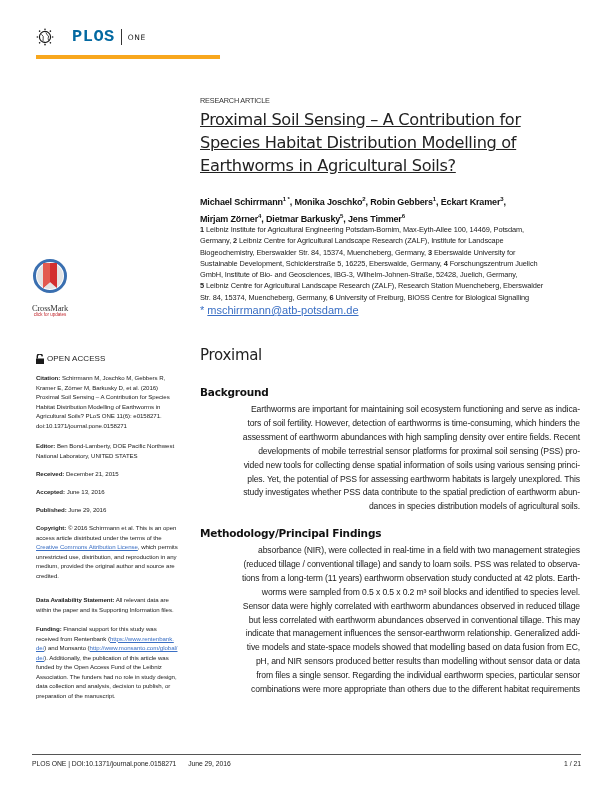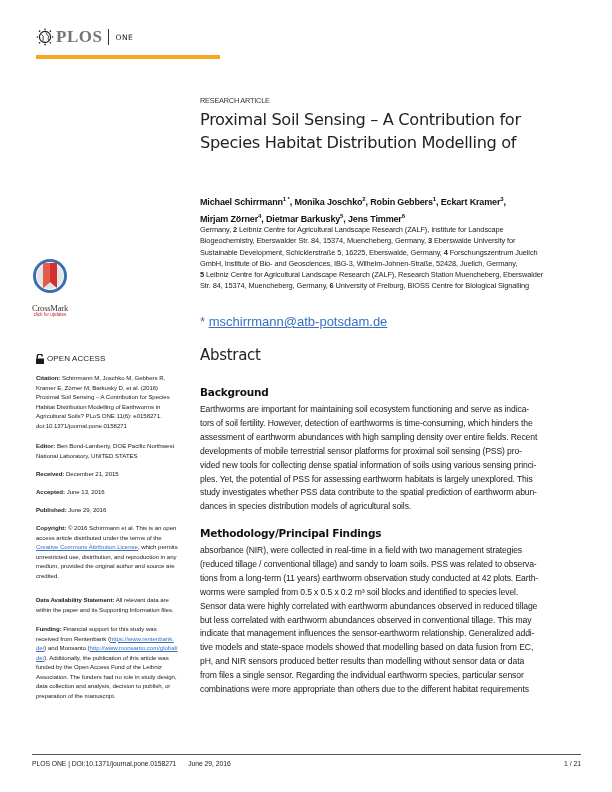--- a/index.html
+++ b/index.html
@@ -2,51 +2,51 @@
 <html><head>
 <meta charset="utf-8">
 <style>
   html, body { margin:0; padding:0; background:#ffffff; }
   body { width:612px; height:792px; position:relative; overflow:hidden; font-family:"Liberation Sans", sans-serif; color:#1a1a1a; }
   .abs { position:absolute; }
 
   
   #logo { left:36px; top:27px; height:20px; display:flex; align-items:center; }
   #logo .globe { width:18px; height:18px; margin-right:2px; }
-  #logo .plos { font-family:Liberation Serif, serif; font-weight:bold; font-size:17px; letter-spacing:0.5px; color:#737373; line-height:18px; }
+  #logo .plos { font-family:Liberation Mono, monospace; font-weight:bold; font-size:17px; letter-spacing:0.5px; color:#0369a1; line-height:18px;margin-left:16px; }
   #logo .sep { width:1px; height:16px; background:#333; margin:0 6px 0 6px; }
   #logo .one { font-family:"DejaVu Sans", sans-serif; font-size:7.5px; letter-spacing:0.6px; color:#1a1a1a; }
   #orange-bar { left:36px; top:55px; width:184px; height:4px; background:#f8a71d; }
 
   
   #article-type { left:200px; top:96px; font-size:7.3px; letter-spacing:-0.2px; color:#333; }
   #title { left:200px; top:108px; width:400px; font-family:"DejaVu Sans", sans-serif; font-size:16.2px; line-height:23px; color:#222; letter-spacing:-0.35px; }
   #authors { left:200px; top:192px; width:400px; font-size:9px; font-weight:bold; line-height:14px; color:#111; letter-spacing:-0.15px; }
   #authors sup { font-size:6px; }
   #affils { left:200px; top:224px; width:402px; font-size:7.4px; line-height:11.3px; color:#222; letter-spacing:-0.1px; }
   #affils b { font-weight:bold; }
-  #email { left:200px; top:314px; font-size:13px; color:#3a6fc4; }
+  #email { left:200px; top:304px; font-size:11px; color:#3a6fc4; }
   #email .star { color:#3a6fc4; }
 
   
   #crossmark { left:24px; top:258px; width:52px; text-align:center; }
   #crossmark .cm-title { font-family:"Liberation Serif", serif; font-size:8.5px; color:#333; margin-top:1px; letter-spacing:-0.2px; }
   #crossmark .cm-sub { font-size:4.5px; color:#c1272d; margin-top:-1px; }
 
   
   #open-access { left:36px; top:354px; display:flex; align-items:flex-start; font-size:8px; color:#222; letter-spacing:0.1px; }
   #open-access svg { margin-right:3px; }
   .side { position:absolute; left:36px; width:152px; font-size:6.1px; line-height:9.5px; color:#222; letter-spacing:-0.05px; }
   .side b { font-weight:bold; }
   .side a { color:#3a6fc4; text-decoration:underline; }
 
   
   #abstract-heading { left:200px; top:346px; font-family:"DejaVu Sans", sans-serif; font-size:15px; color:#222; letter-spacing:-0.3px; }
   .sec-head { position:absolute; left:200px; font-family:"DejaVu Sans", sans-serif; font-weight:bold; font-size:10.5px; color:#111; letter-spacing:-0.2px; }
-  .para { position:absolute; left:200px; width:380px; font-size:8.6px; line-height:13.9px; color:#1a1a1a; letter-spacing:-0.12px; text-align:left; }
+  .para { position:absolute; left:200px; width:380px; font-size:8.6px; line-height:13.9px; color:#1a1a1a; letter-spacing:-0.12px; text-align:right; }
   .para .ln { display:block; white-space:nowrap; }
 
   
   #footer-rule { left:32px; top:754px; width:549px; height:1px; background:#555; }
   #footer-left { left:32px; top:760px; font-size:6.8px; color:#222; letter-spacing:-0.05px; }
   #footer-left .date { margin-left:10px; }
   #footer-right { right:31px; top:760px; font-size:6.8px; color:#222; }
 </style>
 </head>
 <body>
@@ -64,40 +64,42 @@
     <circle cx="1.5" cy="10" r="0.9" fill="#1a1a1a"></circle>
     <circle cx="4" cy="3.5" r="0.9" fill="#1a1a1a"></circle>
   </svg>
   <span class="plos">PLOS</span>
   <span class="sep"></span>
   <span class="one">ONE</span>
 </div>
 <div id="orange-bar" class="abs"></div>
 
 <div id="article-type" class="abs">RESEARCH ARTICLE</div>
-<h1 id="title" class="abs" style="margin:0;font-weight:normal;">
+<h1 id="title" class="abs" style="margin:0;font-weight:normal;text-decoration:underline;">
   <span style="display:block">Proximal Soil Sensing – A Contribution for</span>
   <span style="display:block">Species Habitat Distribution Modelling of</span>
+  <span style="display:block">Earthworms in Agricultural Soils?</span>
 </h1>
 
 <div id="authors" class="abs">
   <div>
     <span>Michael Schirrmann</span><sup>1 *</sup>,
     <span>Monika Joschko</span><sup>2</sup>,
     <span>Robin Gebbers</span><sup>1</sup>,
     <span>Eckart Kramer</span><sup>3</sup>,
   </div>
   <div>
     <span>Mirjam Zörner</span><sup>4</sup>,
     <span>Dietmar Barkusky</span><sup>5</sup>,
     <span>Jens Timmer</span><sup>6</sup>
   </div>
 </div>
 
 <div id="affils" class="abs">
+  <div><b>1</b><span> Leibniz Institute for Agricultural Engineering Potsdam-Bornim, Max-Eyth-Allee 100, 14469, Potsdam,</span></div>
   <div><span>Germany, </span><b>2</b><span> Leibniz Centre for Agricultural Landscape Research (ZALF), Institute for Landscape</span></div>
   <div><span>Biogeochemistry, Eberswalder Str. 84, 15374, Muencheberg, Germany, </span><b>3</b><span> Eberswalde University for</span></div>
   <div><span>Sustainable Development, Schicklerstraße 5, 16225, Eberswalde, Germany, </span><b>4</b><span> Forschungszentrum Juelich</span></div>
   <div><span>GmbH, Institute of Bio- and Geosciences, IBG-3, Wilhelm-Johnen-Straße, 52428, Juelich, Germany,</span></div>
   <div><b>5</b><span> Leibniz Centre for Agricultural Landscape Research (ZALF), Research Station Muencheberg, Eberswalder</span></div>
   <div><span>Str. 84, 15374, Muencheberg, Germany, </span><b>6</b><span> University of Freiburg, BIOSS Centre for Biological Signalling</span></div>
 </div>
 
 <div id="email" class="abs">
   <span class="star">*</span>
@@ -165,21 +167,21 @@
   <div><b>Funding:</b><span> Financial support for this study was</span></div>
   <div><span>received from Rentenbank (</span><a>https://www.rentenbank.</a></div>
   <div><a>de/</a><span>) and Monsanto (</span><a>http://www.monsanto.com/global/</a></div>
   <div><a>de/</a><span>). Additionally, the publication of this article was</span></div>
   <div>funded by the Open Access Fund of the Leibniz</div>
   <div>Association. The funders had no role in study design,</div>
   <div>data collection and analysis, decision to publish, or</div>
   <div>preparation of the manuscript.</div>
 </div>
 
-<h2 id="abstract-heading" class="abs" style="margin:0;font-weight:normal;">Abstract</h2>
+<h2 id="abstract-heading" class="abs" style="margin:0;font-weight:normal;">Proximal</h2>
 
 <h3 class="sec-head" style="top:386px;margin:0;">Background</h3>
 <div class="para" style="top:403px;">
   <span class="ln">Earthworms are important for maintaining soil ecosystem functioning and serve as indica-</span>
   <span class="ln">tors of soil fertility. However, detection of earthworms is time-consuming, which hinders the</span>
   <span class="ln">assessment of earthworm abundances with high sampling density over entire fields. Recent</span>
   <span class="ln">developments of mobile terrestrial sensor platforms for proximal soil sensing (PSS) pro-</span>
   <span class="ln">vided new tools for collecting dense spatial information of soils using various sensing princi-</span>
   <span class="ln">ples. Yet, the potential of PSS for assessing earthworm habitats is largely unexplored. This</span>
   <span class="ln">study investigates whether PSS data contribute to the spatial prediction of earthworm abun-</span>

